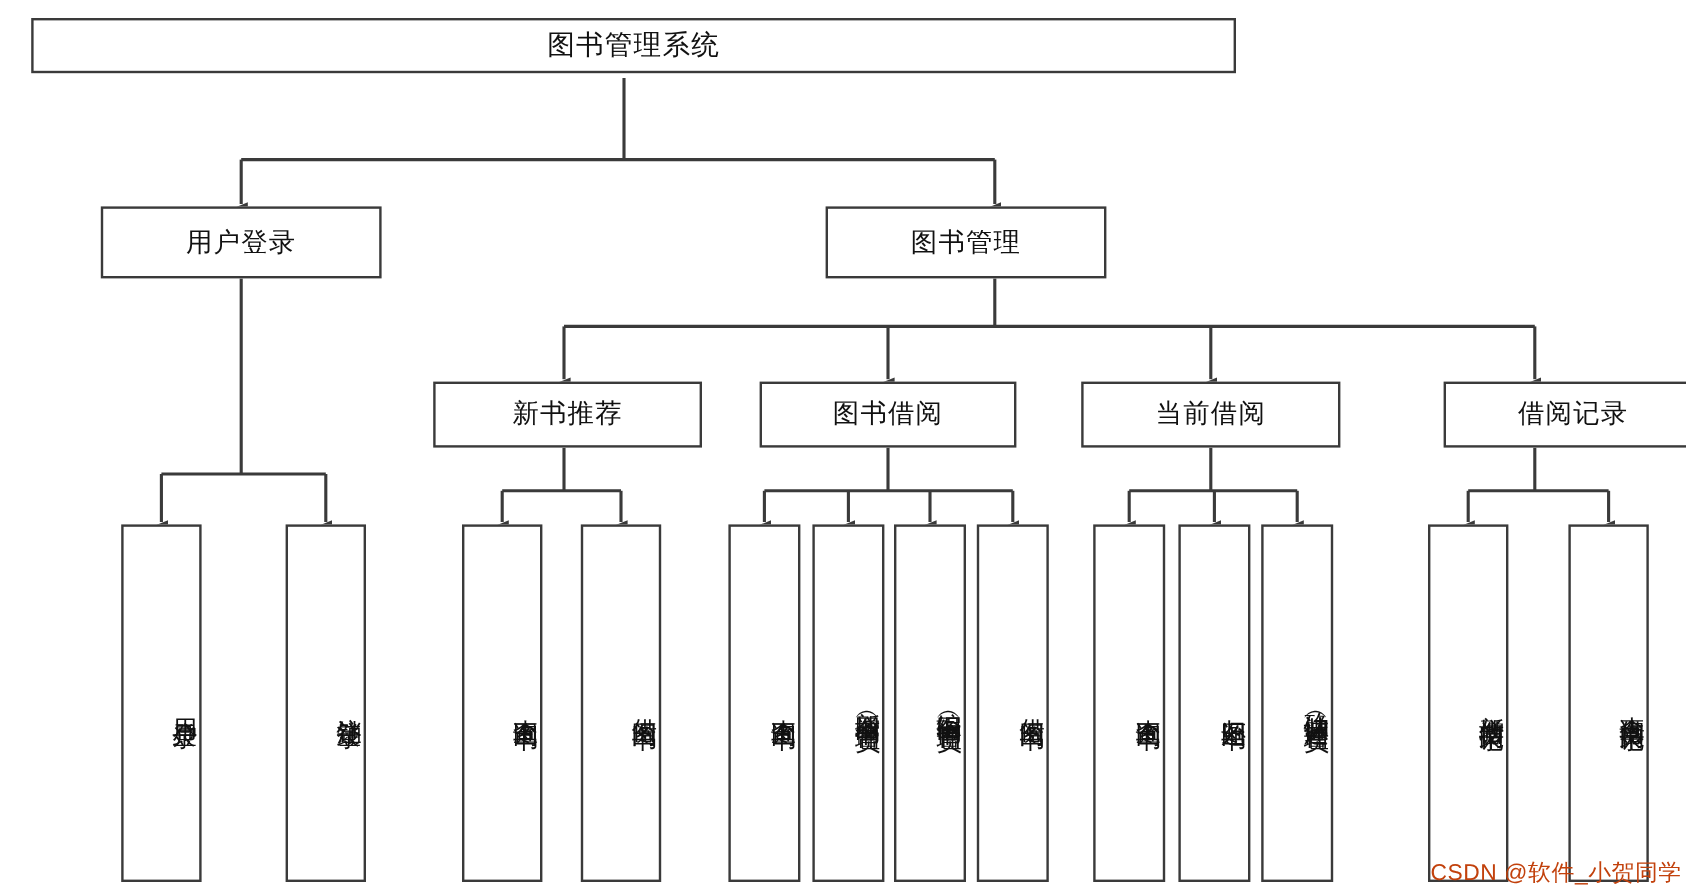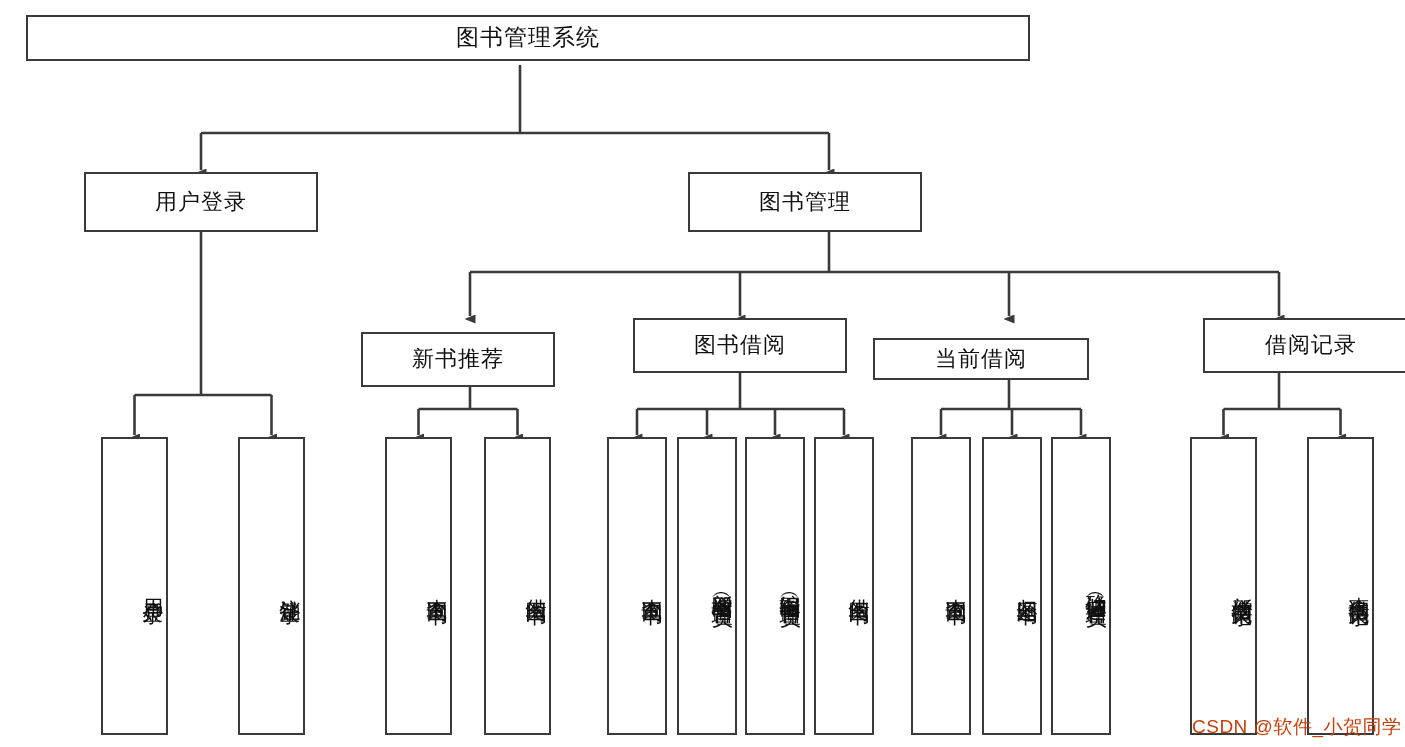--- a/index.html
+++ b/index.html
@@ -113,23 +113,23 @@
         <path d="M1223.5,409 L1340.5,409"></path>
         <path d="M1223.5,409 L1223.5,435" marker-end="url(#arrow)"></path>
         <path d="M1340.5,409 L1340.5,435" marker-end="url(#arrow)"></path>
       </g>
   </svg>
 
   <div class="watermark" style="left:1192px; top:714px;">CSDN @软件_小贺同学</div>
 <div class="node node-h node-root" style="left: 26px; top: 15px; width: 1004px; height: 46px;">图书管理系统</div>
     <div class="node node-h" style="left: 84px; top: 172px; width: 234px; height: 60px;">用户登录</div>
     <div class="node node-h" style="left: 688px; top: 172px; width: 234px; height: 60px;">图书管理</div>
-    <div class="node node-h" style="left: 361px; top: 332px; width: 194px; height: 55px;">新书推荐</div>
+    <div class="node node-h" style="left: 361px; top: 318px; width: 224px; height: 55px;">新书推荐</div>
     <div class="node node-h" style="left: 633px; top: 318px; width: 214px; height: 55px;">图书借阅</div>
-    <div class="node node-h" style="left: 873px; top: 318px; width: 216px; height: 42px; margin-top: 20px;">当前借阅</div>
+    <div class="node node-h" style="left: 901px; top: 318px; width: 216px; height: 55px;">当前借阅</div>
     <div class="node node-h" style="left: 1203px; top: 318px; width: 216px; height: 55px;">借阅记录</div>
     <div class="node node-v" style="left: 101px; top: 437px; width: 67px; height: 298px;">用户登录</div>
     <div class="node node-v" style="left: 238px; top: 437px; width: 67px; height: 298px;">注销登录</div>
     <div class="node node-v" style="left: 385px; top: 437px; width: 67px; height: 298px;">查询图书</div>
     <div class="node node-v" style="left: 484px; top: 437px; width: 67px; height: 298px;">借阅图书</div>
     <div class="node node-v" style="left: 607px; top: 437px; width: 60px; height: 298px;">查询图书</div>
     <div class="node node-v" style="left: 677px; top: 437px; width: 60px; height: 298px;">新增图书（管理员）</div>
     <div class="node node-v" style="left: 745px; top: 437px; width: 60px; height: 298px;">编辑图书（管理员）</div>
     <div class="node node-v" style="left: 814px; top: 437px; width: 60px; height: 298px;">借阅图书</div>
     <div class="node node-v" style="left: 911px; top: 437px; width: 60px; height: 298px;">查询图书</div>

